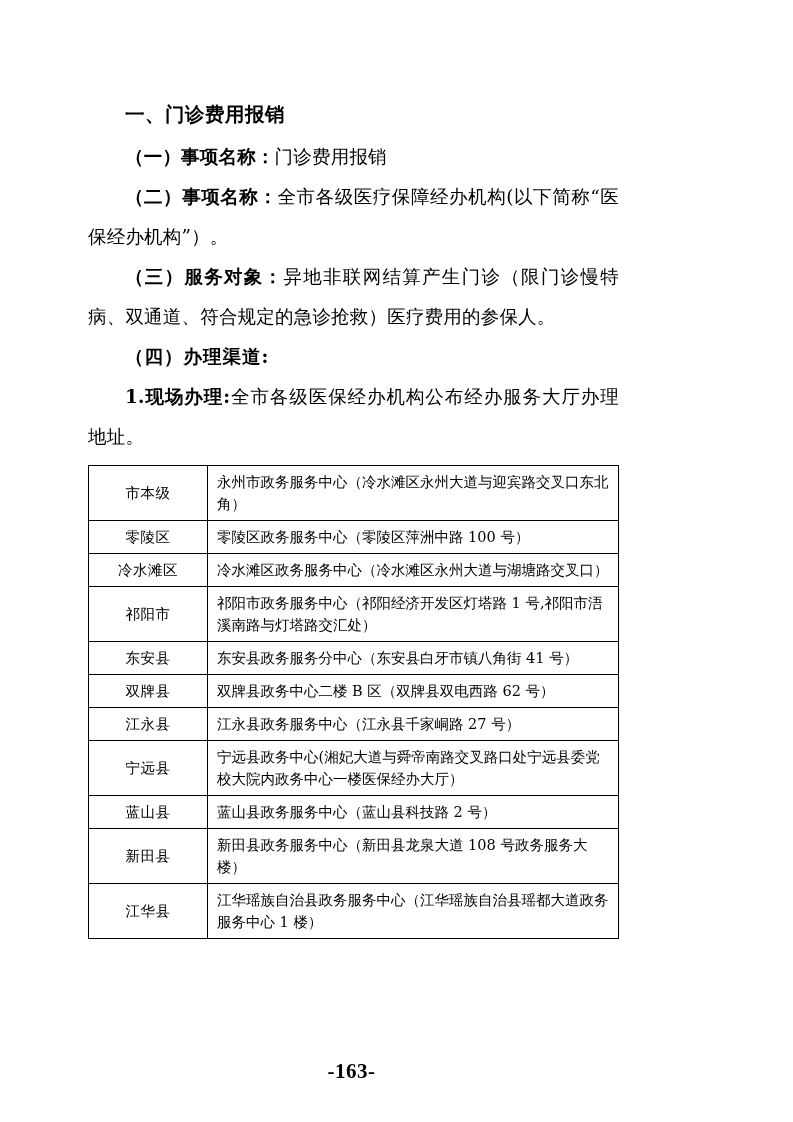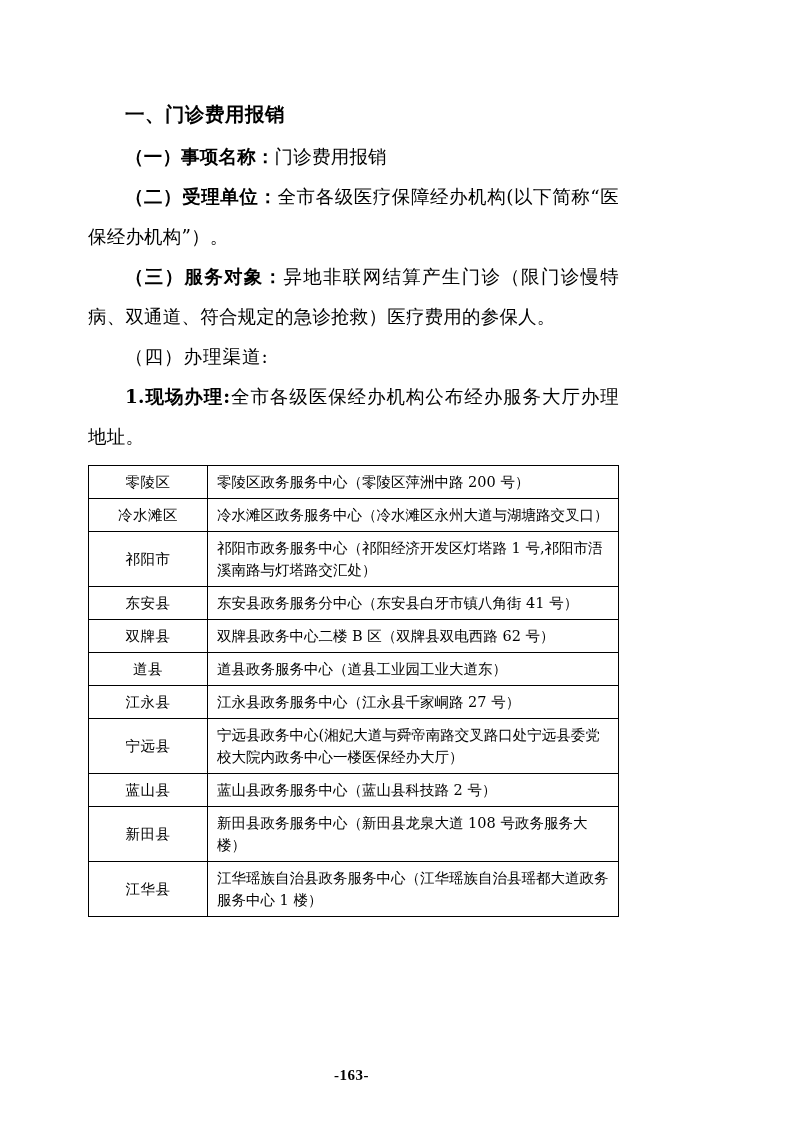--- a/index.html
+++ b/index.html
@@ -39,21 +39,21 @@
     margin: 0;
     text-indent: 37px;
     line-height: 40px;
     text-align: justify;
     letter-spacing: 0.2px;
   }
   .para .lbl {
     font-weight: bold;
   }
   .para .lbl-sp {
-    font-weight: normal;
+    font-weight: bold;
     letter-spacing: 1px;
   }
   .tbl-wrap {
     margin-top: 8px;
   }
   table.addr {
     border-collapse: collapse;
     width: 100%;
     table-layout: fixed;
   }
@@ -73,70 +73,70 @@
   table.addr td.col-place {
     padding-left: 9px;
     text-align: left;
   }
   .footer {
     position: absolute;
     left: 0;
     right: 4px;
     bottom: 38px;
     text-align: center;
-    font-size: 15px;
+    font-size: 21px;
     font-weight: bold;
     font-family: "Liberation Serif", serif;
     letter-spacing: 0.5px;
   }
 </style>
 </head>
 <body>
 
 <div class="page">
   <div class="doc-body">
 
     <div class="heading-1">一、门诊费用报销</div>
 
     <p class="para"><span class="lbl">（一）事项名称：</span><span>门诊费用报销</span></p>
 
-    <p class="para"><span class="lbl">（二）受理单位：</span><span>全市各级医疗保障经办机构(以下简称“医保经办机构”）。</span></p>
+    <p class="para"><span class="lbl">（二）事项名称：</span><span>全市各级医疗保障经办机构(以下简称“医保经办机构”）。</span></p>
 
     <p class="para"><span class="lbl">（三）服务对象：</span><span>异地非联网结算产生门诊（限门诊慢特病、双通道、符合规定的急诊抢救）医疗费用的参保人。</span></p>
 
     <p class="para"><span class="lbl-sp">（四）办理渠道:</span><span></span></p>
 
     <p class="para"><span class="lbl">1.现场办理:</span><span>全市各级医保经办机构公布经办服务大厅办理地址。</span></p>
 
     <div class="tbl-wrap">
       <table class="addr">
         <tbody>
           <tr>
+            <td class="col-region">市本级</td>
+            <td class="col-place">永州市政务服务中心（冷水滩区永州大道与迎宾路交叉口东北角）</td>
+          </tr>
+          <tr>
             <td class="col-region">零陵区</td>
-            <td class="col-place">零陵区政务服务中心（零陵区萍洲中路 200 号）</td>
+            <td class="col-place">零陵区政务服务中心（零陵区萍洲中路 100 号）</td>
           </tr>
           <tr>
             <td class="col-region">冷水滩区</td>
             <td class="col-place">冷水滩区政务服务中心（冷水滩区永州大道与湖塘路交叉口）</td>
           </tr>
           <tr>
             <td class="col-region">祁阳市</td>
             <td class="col-place">祁阳市政务服务中心（祁阳经济开发区灯塔路 1 号,祁阳市浯溪南路与灯塔路交汇处）</td>
           </tr>
           <tr>
             <td class="col-region">东安县</td>
             <td class="col-place">东安县政务服务分中心（东安县白牙市镇八角街 41 号）</td>
           </tr>
           <tr>
             <td class="col-region">双牌县</td>
             <td class="col-place">双牌县政务中心二楼 B 区（双牌县双电西路 62 号）</td>
-          </tr>
-          <tr>
-            <td class="col-region">道县</td>
-            <td class="col-place">道县政务服务中心（道县工业园工业大道东）</td>
           </tr>
           <tr>
             <td class="col-region">江永县</td>
             <td class="col-place">江永县政务服务中心（江永县千家峒路 27 号）</td>
           </tr>
           <tr>
             <td class="col-region">宁远县</td>
             <td class="col-place">宁远县政务中心(湘妃大道与舜帝南路交叉路口处宁远县委党校大院内政务中心一楼医保经办大厅）</td>
           </tr>
           <tr>

